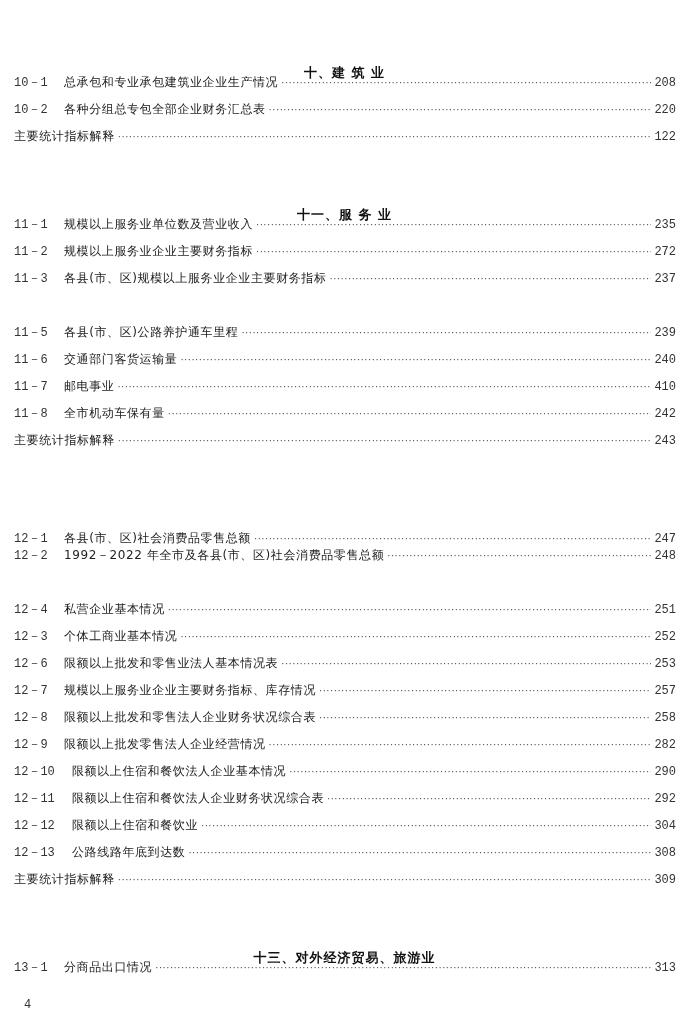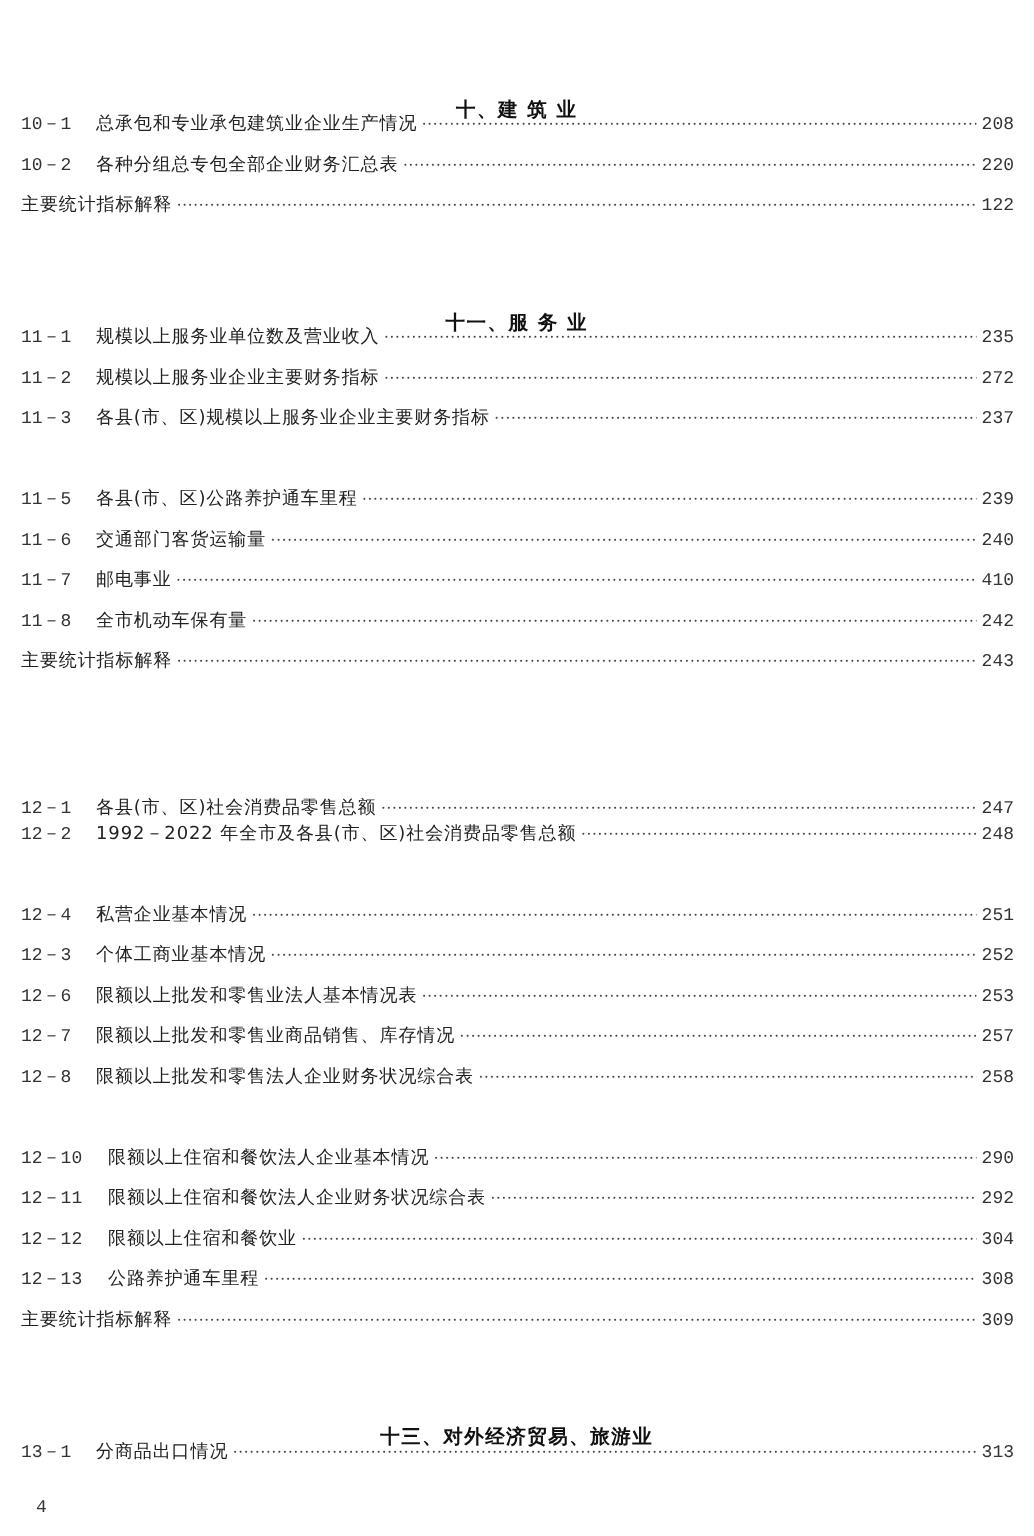--- a/index.html
+++ b/index.html
@@ -120,29 +120,35 @@
     <span class="pg">252</span>
   </div>
   <div class="row" style="top:654px">
     <span class="code">12－6</span>
     <span class="title">限额以上批发和零售业法人基本情况表</span>
     <span class="dots"></span>
     <span class="pg">253</span>
   </div>
   <div class="row" style="top:681px">
     <span class="code">12－7</span>
-    <span class="title">限额以上批发和零售业商品销售、库存情况</span>
+    <span class="title">规模以上服务业企业主要财务指标、库存情况</span>
     <span class="dots"></span>
     <span class="pg">257</span>
   </div>
   <div class="row" style="top:708px">
     <span class="code">12－8</span>
     <span class="title">限额以上批发和零售法人企业财务状况综合表</span>
     <span class="dots"></span>
     <span class="pg">258</span>
+  </div>
+  <div class="row" style="top:735px">
+    <span class="code">12－9</span>
+    <span class="title">限额以上批发零售法人企业经营情况</span>
+    <span class="dots"></span>
+    <span class="pg">282</span>
   </div>
   <div class="row" style="top:762px">
     <span class="code wide">12－10</span>
     <span class="title">限额以上住宿和餐饮法人企业基本情况</span>
     <span class="dots"></span>
     <span class="pg">290</span>
   </div>
   <div class="row" style="top:789px">
     <span class="code wide">12－11</span>
     <span class="title">限额以上住宿和餐饮法人企业财务状况综合表</span>
@@ -150,21 +156,21 @@
     <span class="pg">292</span>
   </div>
   <div class="row" style="top:816px">
     <span class="code wide">12－12</span>
     <span class="title">限额以上住宿和餐饮业</span>
     <span class="dots"></span>
     <span class="pg">304</span>
   </div>
   <div class="row" style="top:843px">
     <span class="code wide">12－13</span>
-    <span class="title">公路养护通车里程</span>
+    <span class="title">公路线路年底到达数</span>
     <span class="dots"></span>
     <span class="pg">308</span>
   </div>
   <div class="row" style="top:870px">
     <span class="title">主要统计指标解释</span>
     <span class="dots"></span>
     <span class="pg">309</span>
   </div>
 
   <div class="sec-title" style="top:917px">十三、对外经济贸易、旅游业</div>

